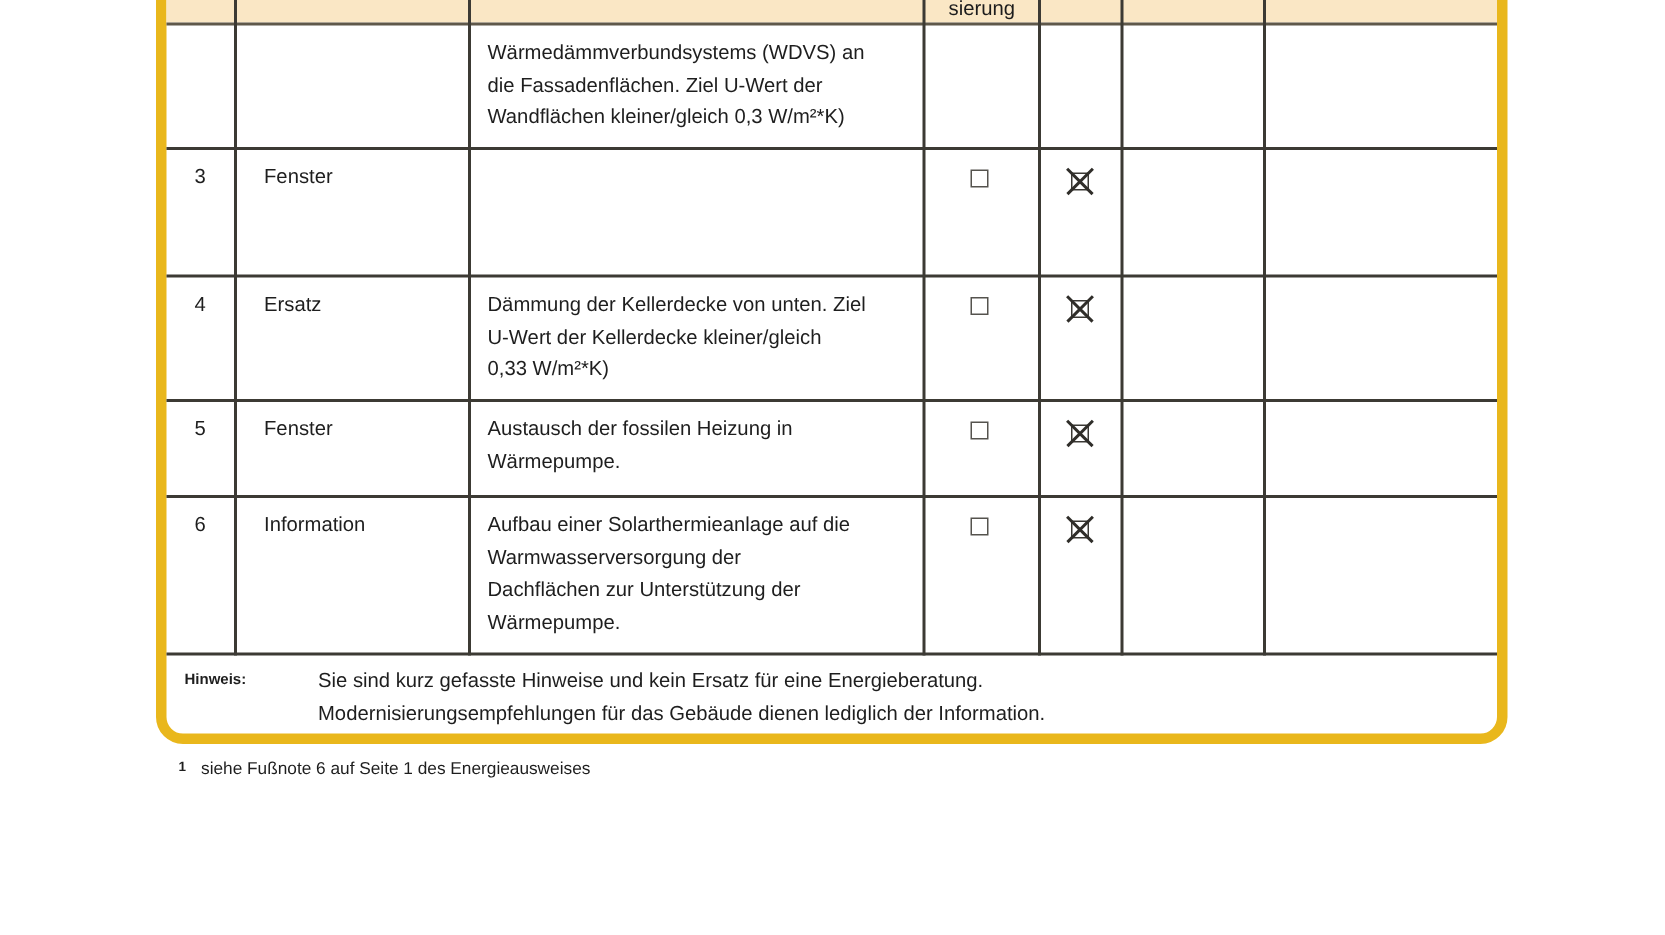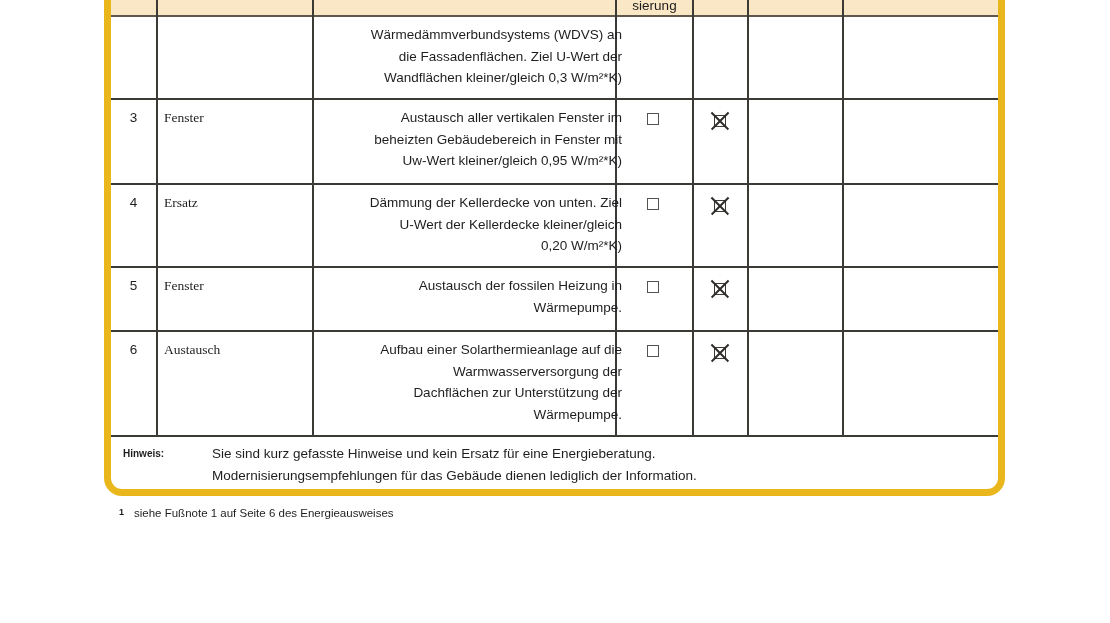--- a/index.html
+++ b/index.html
@@ -57,26 +57,26 @@
     background: #3C3A34;
   }
 
   .row { position: absolute; left: 0; width: 1110px; }
 
   .cell-num {
     position: absolute; left: 111px; width: 45px;
     text-align: center; font-size: 13.5px; line-height: 21.5px;
   }
   .cell-label {
-    position: absolute; left: 164px; width: 135px;
-    font-size: 13.5px; line-height: 21.5px; font-family: Liberation Serif, serif;
+    position: absolute; left: 176px; width: 135px;
+    font-size: 13.5px; line-height: 21.5px;
   }
   .cell-desc {
-    position: absolute; left: 336px; width: 286px;
-    font-size: 13.5px; line-height: 21.5px; text-align: right;
+    position: absolute; left: 325px; width: 286px;
+    font-size: 13.5px; line-height: 21.5px;
   }
   .cell-desc .tl { white-space: nowrap; }
 
   .cb-empty {
     position: absolute; left: 647px;
     width: 12px; height: 12px;
     box-sizing: border-box;
     border: 1.5px solid #55534E;
     background: #fff;
   }
@@ -145,40 +145,35 @@
     <div class="cell-desc" style="top:7px">
       <div class="tl">Wärmedämmverbundsystems (WDVS) an</div>
       <div class="tl">die Fassadenflächen. Ziel U-Wert der</div>
       <div class="tl">Wandflächen kleiner/gleich 0,3 W/m²*K)</div>
     </div>
   </div>
 
   <div class="row" style="top:100px;height:83px">
     <div class="cell-num" style="top:7px">3</div>
     <div class="cell-label" style="top:7px">Fenster</div>
-    <div class="cell-desc" style="top:7px">
-      <div class="tl">Austausch aller vertikalen Fenster im</div>
-      <div class="tl">beheizten Gebäudebereich in Fenster mit</div>
-      <div class="tl">Uw-Wert kleiner/gleich 0,95 W/m²*K)</div>
-    </div>
     <div class="cb-empty" style="top:13px"></div>
     <div class="cb-crossed" style="top:9px">
       <div class="box"></div>
       <div class="x1"></div>
       <div class="x2"></div>
     </div>
   </div>
 
   <div class="row" style="top:185px;height:81px">
     <div class="cell-num" style="top:7px">4</div>
     <div class="cell-label" style="top:7px">Ersatz</div>
     <div class="cell-desc" style="top:7px">
       <div class="tl">Dämmung der Kellerdecke von unten. Ziel</div>
       <div class="tl">U-Wert der Kellerdecke kleiner/gleich</div>
-      <div class="tl">0,20 W/m²*K)</div>
+      <div class="tl">0,33 W/m²*K)</div>
     </div>
     <div class="cb-empty" style="top:13px"></div>
     <div class="cb-crossed" style="top:9px">
       <div class="box"></div>
       <div class="x1"></div>
       <div class="x2"></div>
     </div>
   </div>
 
   <div class="row" style="top:268px;height:62px">
@@ -191,21 +186,21 @@
     <div class="cb-empty" style="top:13px"></div>
     <div class="cb-crossed" style="top:9px">
       <div class="box"></div>
       <div class="x1"></div>
       <div class="x2"></div>
     </div>
   </div>
 
   <div class="row" style="top:332px;height:103px">
     <div class="cell-num" style="top:7px">6</div>
-    <div class="cell-label" style="top:7px">Austausch</div>
+    <div class="cell-label" style="top:7px">Information</div>
     <div class="cell-desc" style="top:7px">
       <div class="tl">Aufbau einer Solarthermieanlage auf die</div>
       <div class="tl">Warmwasserversorgung der</div>
       <div class="tl">Dachflächen zur Unterstützung der</div>
       <div class="tl">Wärmepumpe.</div>
     </div>
     <div class="cb-empty" style="top:13px"></div>
     <div class="cb-crossed" style="top:9px">
       <div class="box"></div>
       <div class="x1"></div>
@@ -213,16 +208,16 @@
     </div>
   </div>
 
   <div class="hinweis-label">Hinweis:</div>
   <div class="hinweis-lines">
     <div class="tl">Sie sind kurz gefasste Hinweise und kein Ersatz für eine Energieberatung.</div>
     <div class="tl">Modernisierungsempfehlungen für das Gebäude dienen lediglich der Information.</div>
   </div>
 
   <div class="footnote">
-    <span class="marker">1</span><span class="txt">siehe Fußnote 1 auf Seite 6 des Energieausweises</span>
+    <span class="marker">1</span><span class="txt">siehe Fußnote 6 auf Seite 1 des Energieausweises</span>
   </div>
 
 </div>
 
 </body></html>

